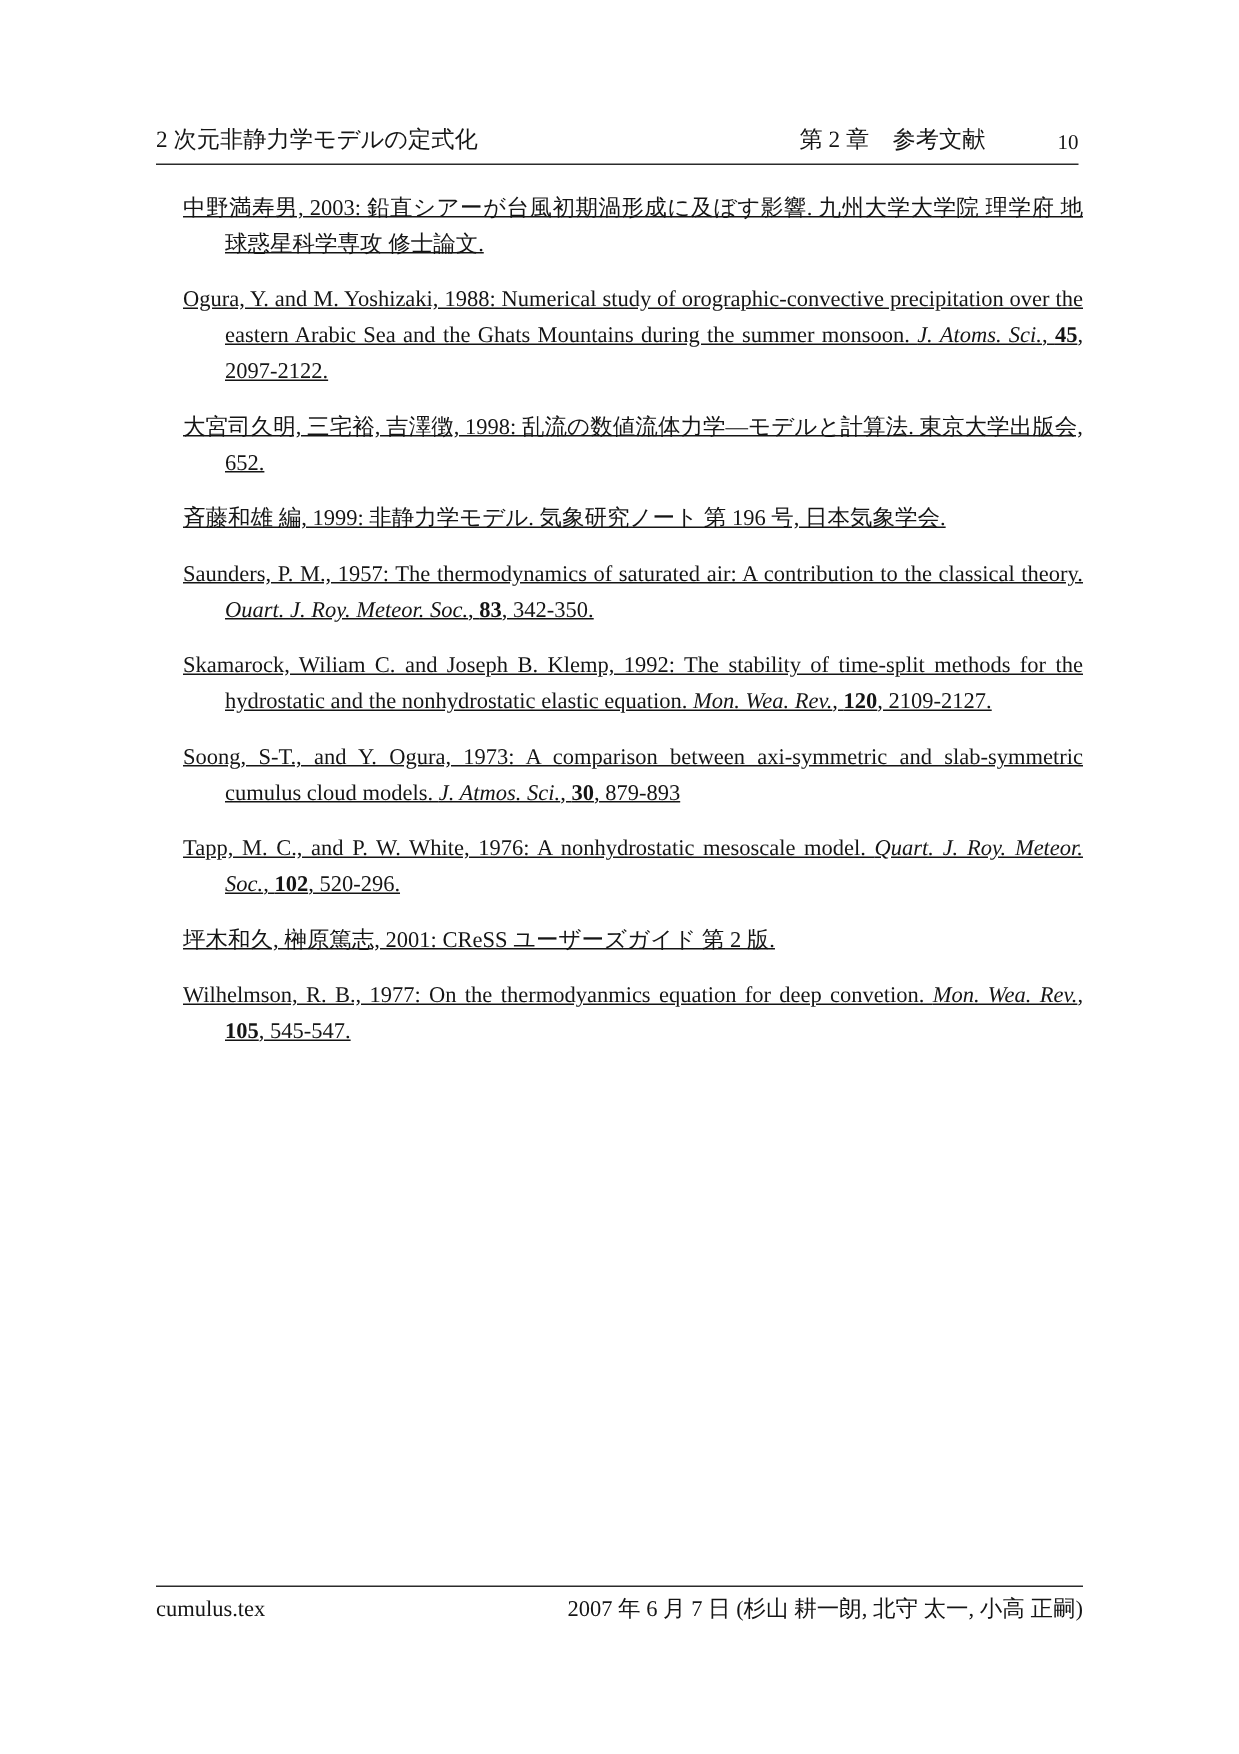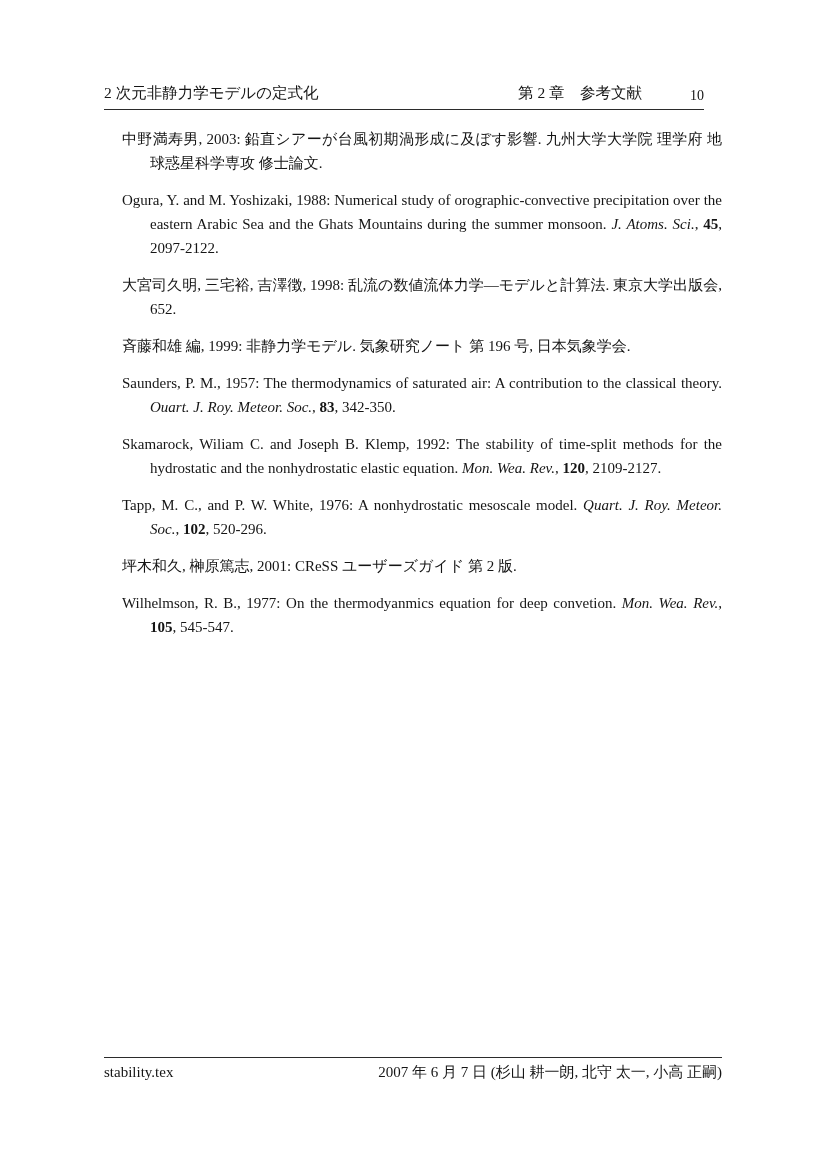--- a/index.html
+++ b/index.html
@@ -12,21 +12,21 @@
     width: 826px;
     height: 1169px;
     font-family: "Liberation Serif", "DejaVu Serif", serif;
     color: #151515;
     overflow: hidden;
   }
   .page-header {
     position: absolute;
     top: 83px;
     left: 104px;
-    right: 122px;
+    right: 107px;
     display: flex;
     align-items: baseline;
     font-size: 15.5px;
     border-bottom: 1.2px solid #2b2b2b;
     padding-bottom: 5px;
   }
   .header-left { white-space: nowrap; }
   .header-right {
     margin-left: auto;
     display: flex;
@@ -35,20 +35,21 @@
   }
   .header-pagenum {
     margin-left: 48px;
     font-size: 14px;
   }
   .refs {
     position: absolute;
     top: 127px;
     left: 104px;
     right: 104px;
+    text-decoration: underline;
   }
   .ref {
     margin: 0 0 13px 0;
     padding-left: 46px;
     text-indent: -28px;
     font-size: 15px;
     line-height: 24px;
     text-align: justify;
   }
   .seg-rm { font-style: normal; }
@@ -84,21 +85,22 @@
   </span>
 </div>
 
 <div class="refs">
     <p class="ref"><span class="seg-rm">中野満寿男, 2003: 鉛直シアーが台風初期渦形成に及ぼす影響. 九州大学大学院 理学府 地球惑星科学専攻 修士論文.</span></p>
     <p class="ref"><span class="seg-rm">Ogura, Y. and M. Yoshizaki, 1988: Numerical study of orographic-convective precipitation over the eastern Arabic Sea and the Ghats Mountains during the summer monsoon. </span><span class="seg-it">J. Atoms. Sci.</span><span class="seg-rm">, </span><span class="seg-bf">45</span><span class="seg-rm">, 2097-2122.</span></p>
     <p class="ref"><span class="seg-rm">大宮司久明, 三宅裕, 吉澤徴, 1998: 乱流の数値流体力学—モデルと計算法. 東京大学出版会, 652.</span></p>
     <p class="ref"><span class="seg-rm">斉藤和雄 編, 1999: 非静力学モデル. 気象研究ノート 第 196 号, 日本気象学会.</span></p>
     <p class="ref"><span class="seg-rm">Saunders, P. M., 1957: The thermodynamics of saturated air: A contribution to the classical theory. </span><span class="seg-it">Ouart. J. Roy. Meteor. Soc.</span><span class="seg-rm">, </span><span class="seg-bf">83</span><span class="seg-rm">, 342-350.</span></p>
     <p class="ref"><span class="seg-rm">Skamarock, Wiliam C. and Joseph B. Klemp, 1992: The stability of time-split methods for the hydrostatic and the nonhydrostatic elastic equation. </span><span class="seg-it">Mon. Wea. Rev.</span><span class="seg-rm">, </span><span class="seg-bf">120</span><span class="seg-rm">, 2109-2127.</span></p>
+    <p class="ref"><span class="seg-rm">Soong, S-T., and Y. Ogura, 1973: A comparison between axi-symmetric and slab-symmetric cumulus cloud models. </span><span class="seg-it">J. Atmos. Sci.</span><span class="seg-rm">, </span><span class="seg-bf">30</span><span class="seg-rm">, 879-893</span></p>
     <p class="ref"><span class="seg-rm">Tapp, M. C., and P. W. White, 1976: A nonhydrostatic mesoscale model. </span><span class="seg-it">Quart. J. Roy. Meteor. Soc.</span><span class="seg-rm">, </span><span class="seg-bf">102</span><span class="seg-rm">, 520-296.</span></p>
     <p class="ref"><span class="seg-rm">坪木和久, 榊原篤志, 2001: CReSS ユーザーズガイド 第 2 版.</span></p>
     <p class="ref"><span class="seg-rm">Wilhelmson, R. B., 1977: On the thermodyanmics equation for deep convetion. </span><span class="seg-it">Mon. Wea. Rev.</span><span class="seg-rm">, </span><span class="seg-bf">105</span><span class="seg-rm">, 545-547.</span></p>
   </div>
 
 <div class="page-footer">
-  <span class="footer-left">stability.tex</span>
+  <span class="footer-left">cumulus.tex</span>
   <span class="footer-right">2007 年 6 月 7 日 (杉山 耕一朗, 北守 太一, 小高 正嗣)</span>
 </div>
 
 </body></html>

